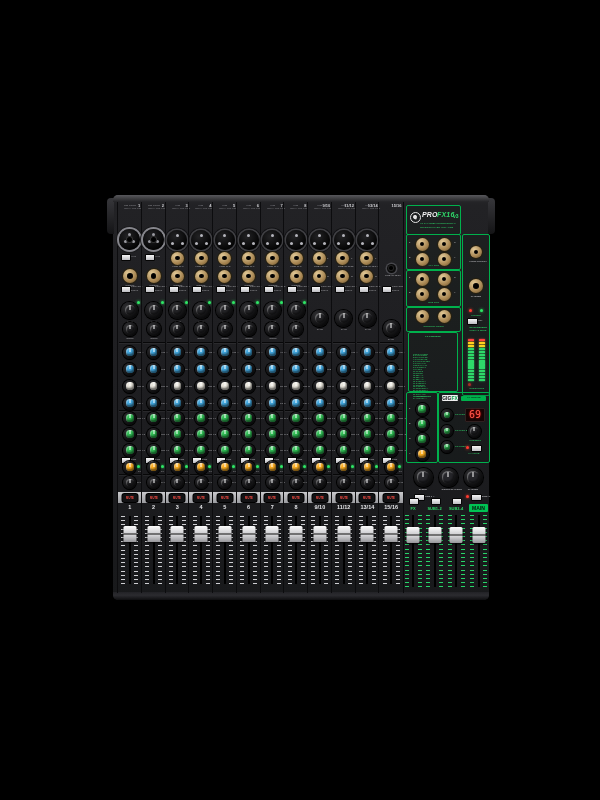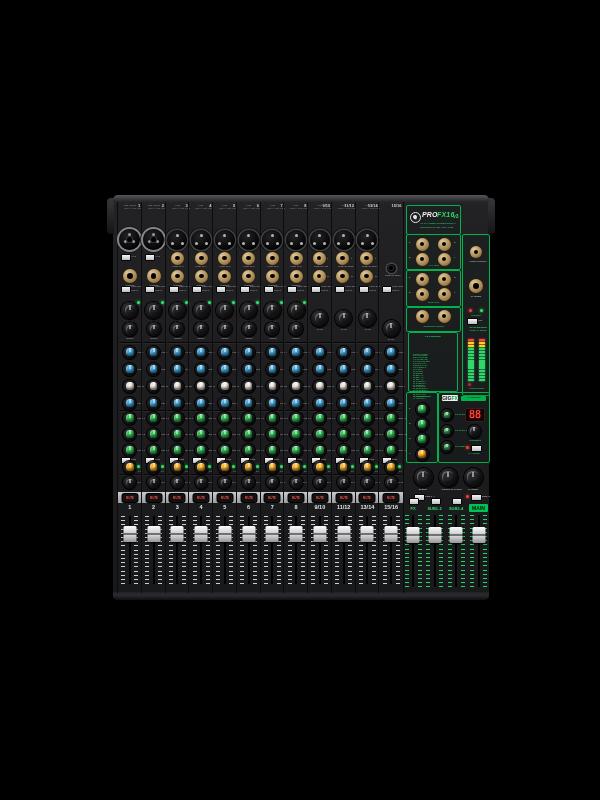--- a/index.html
+++ b/index.html
@@ -867,21 +867,21 @@
         <div class="giglogo" style="left:3px;top:2px;width:16px;height:6px"><span>GIG</span><i>FX</i></div>
         <div class="gigtag" style="left:22px;top:2.5px;width:25px;height:5px">
           <span class="mtc" style="top:.5px;color:#04130a">FX ENGINE</span>
         </div>
         <div class="knob" style="left:2px;top:16px;width:12px;height:12px;--cap:#2fbf54"></div>
         <div class="knob" style="left:2px;top:32px;width:12px;height:12px;--cap:#2fbf54"></div>
         <div class="knob" style="left:2px;top:48px;width:12px;height:12px;--cap:#2fbf54"></div>
         <span class="mt g" style="left:16px;top:20px">TO MON 1</span>
         <span class="mt g" style="left:16px;top:36px">TO MON 2</span>
         <span class="mt g" style="left:16px;top:52px">TO SUBS</span>
-        <div class="disp" style="left:26px;top:15px;width:18px;height:12px">88</div>
+        <div class="disp" style="left:26px;top:15px;width:18px;height:12px">69</div>
         <div class="knob" style="left:28.5px;top:31.5px;width:13px;height:13px;--cap:#232326"></div>
         <span class="mtc g" style="left:26px;right:6px;top:45.5px">PRESETS</span>
         <span class="led ledr" style="left:27px;top:53px"></span>
         <span class="sw" style="left:32px;top:52px;width:9px;height:5px"></span>
         <span class="mtc g" style="left:24px;right:4px;top:59px">FX MUTE</span>
       </div>
 
       <div class="knob" style="left:9.5px;top:265.5px;width:19px;height:19px;--cap:#26262a"></div>
       <div class="knob" style="left:34.5px;top:265.5px;width:19px;height:19px;--cap:#26262a"></div>
       <div class="knob" style="left:59.5px;top:265.5px;width:19px;height:19px;--cap:#26262a"></div>

